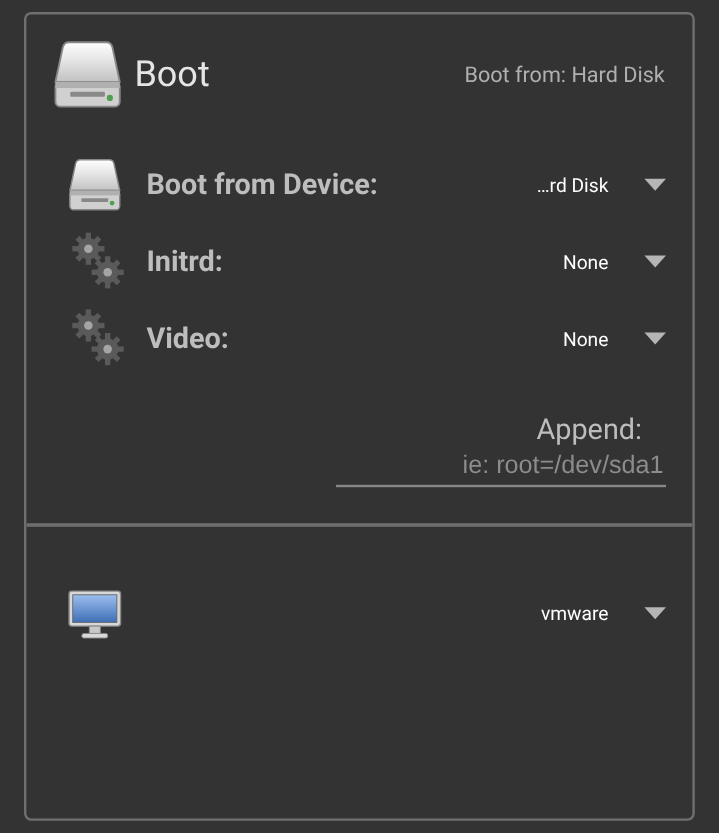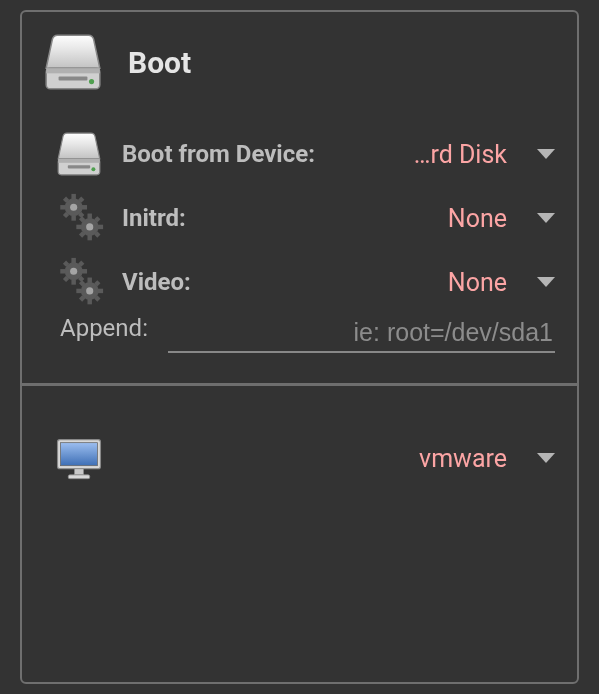--- a/index.html
+++ b/index.html
@@ -46,23 +46,23 @@
     height: 70px;
   }
 
   .section-header-left {
     display: flex;
     align-items: center;
   }
 
   .section-title {
     font-size: 30px;
-    font-weight: 700;
+    font-weight: 400;
     color: #e5e5e5;
-    margin-left: 22px;
+    margin-left: 6px;
   }
 
   .section-summary {
     font-size: 18px;
     color: #b0b0b0;
     padding-right: 5px;
   }
 
   .rows {
     margin-top: 25px;
@@ -98,45 +98,47 @@
   .dropdown {
     display: flex;
     align-items: center;
     cursor: pointer;
     min-width: 140px;
     justify-content: flex-end;
     padding-right: 4px;
   }
 
   .dropdown-value {
-    font-size: 25px;
-    color: #fca5a5;
+    font-size: 16px;
+    color: #ffffff;
     margin-right: 30px;
     white-space: nowrap;
   }
 
   .input-row {
-    display: flex;
-    align-items: flex-start;
+    margin-top: 30px;
+    display: flex;
+    align-items: flex-end;
     padding-left: 10px;
     padding-right: 4px;
+    flex-direction: column;
   }
 
   .input-label {
     font-size: 24px;
     color: #bdbdbd;
     margin-right: 20px;
   }
 
   .text-input {
     flex: 1;
     background: transparent;
     border: none;
     border-bottom: 2px solid #888;
-    font-size: 25px;
+    font-size: 21px;
     color: #0ea5e9;
     text-align: right;
     padding: 4px 2px;
     outline: none;
   }
 
   .text-input::placeholder {
     color: #8c8c8c;
     opacity: 1;
   }
@@ -227,20 +229,21 @@
     <div class="section">
       <div class="section-header">
         <div class="section-header-left">
           <span>
             <svg class="disk-icon" width="66" height="62" viewBox="0 0 64 60">
                 <use href="#disk-drive"></use>
               </svg>
           </span>
           <span class="section-title">Boot</span>
         </div>
+        <span class="section-summary">Boot from: Hard Disk</span>
       </div>
 
       <div class="rows">
 
         <div class="row">
           <span class="row-icon-slot">
             <svg class="disk-icon" width="52" height="48" viewBox="0 0 64 60">
                 <use href="#disk-drive"></use>
               </svg>
           </span>

